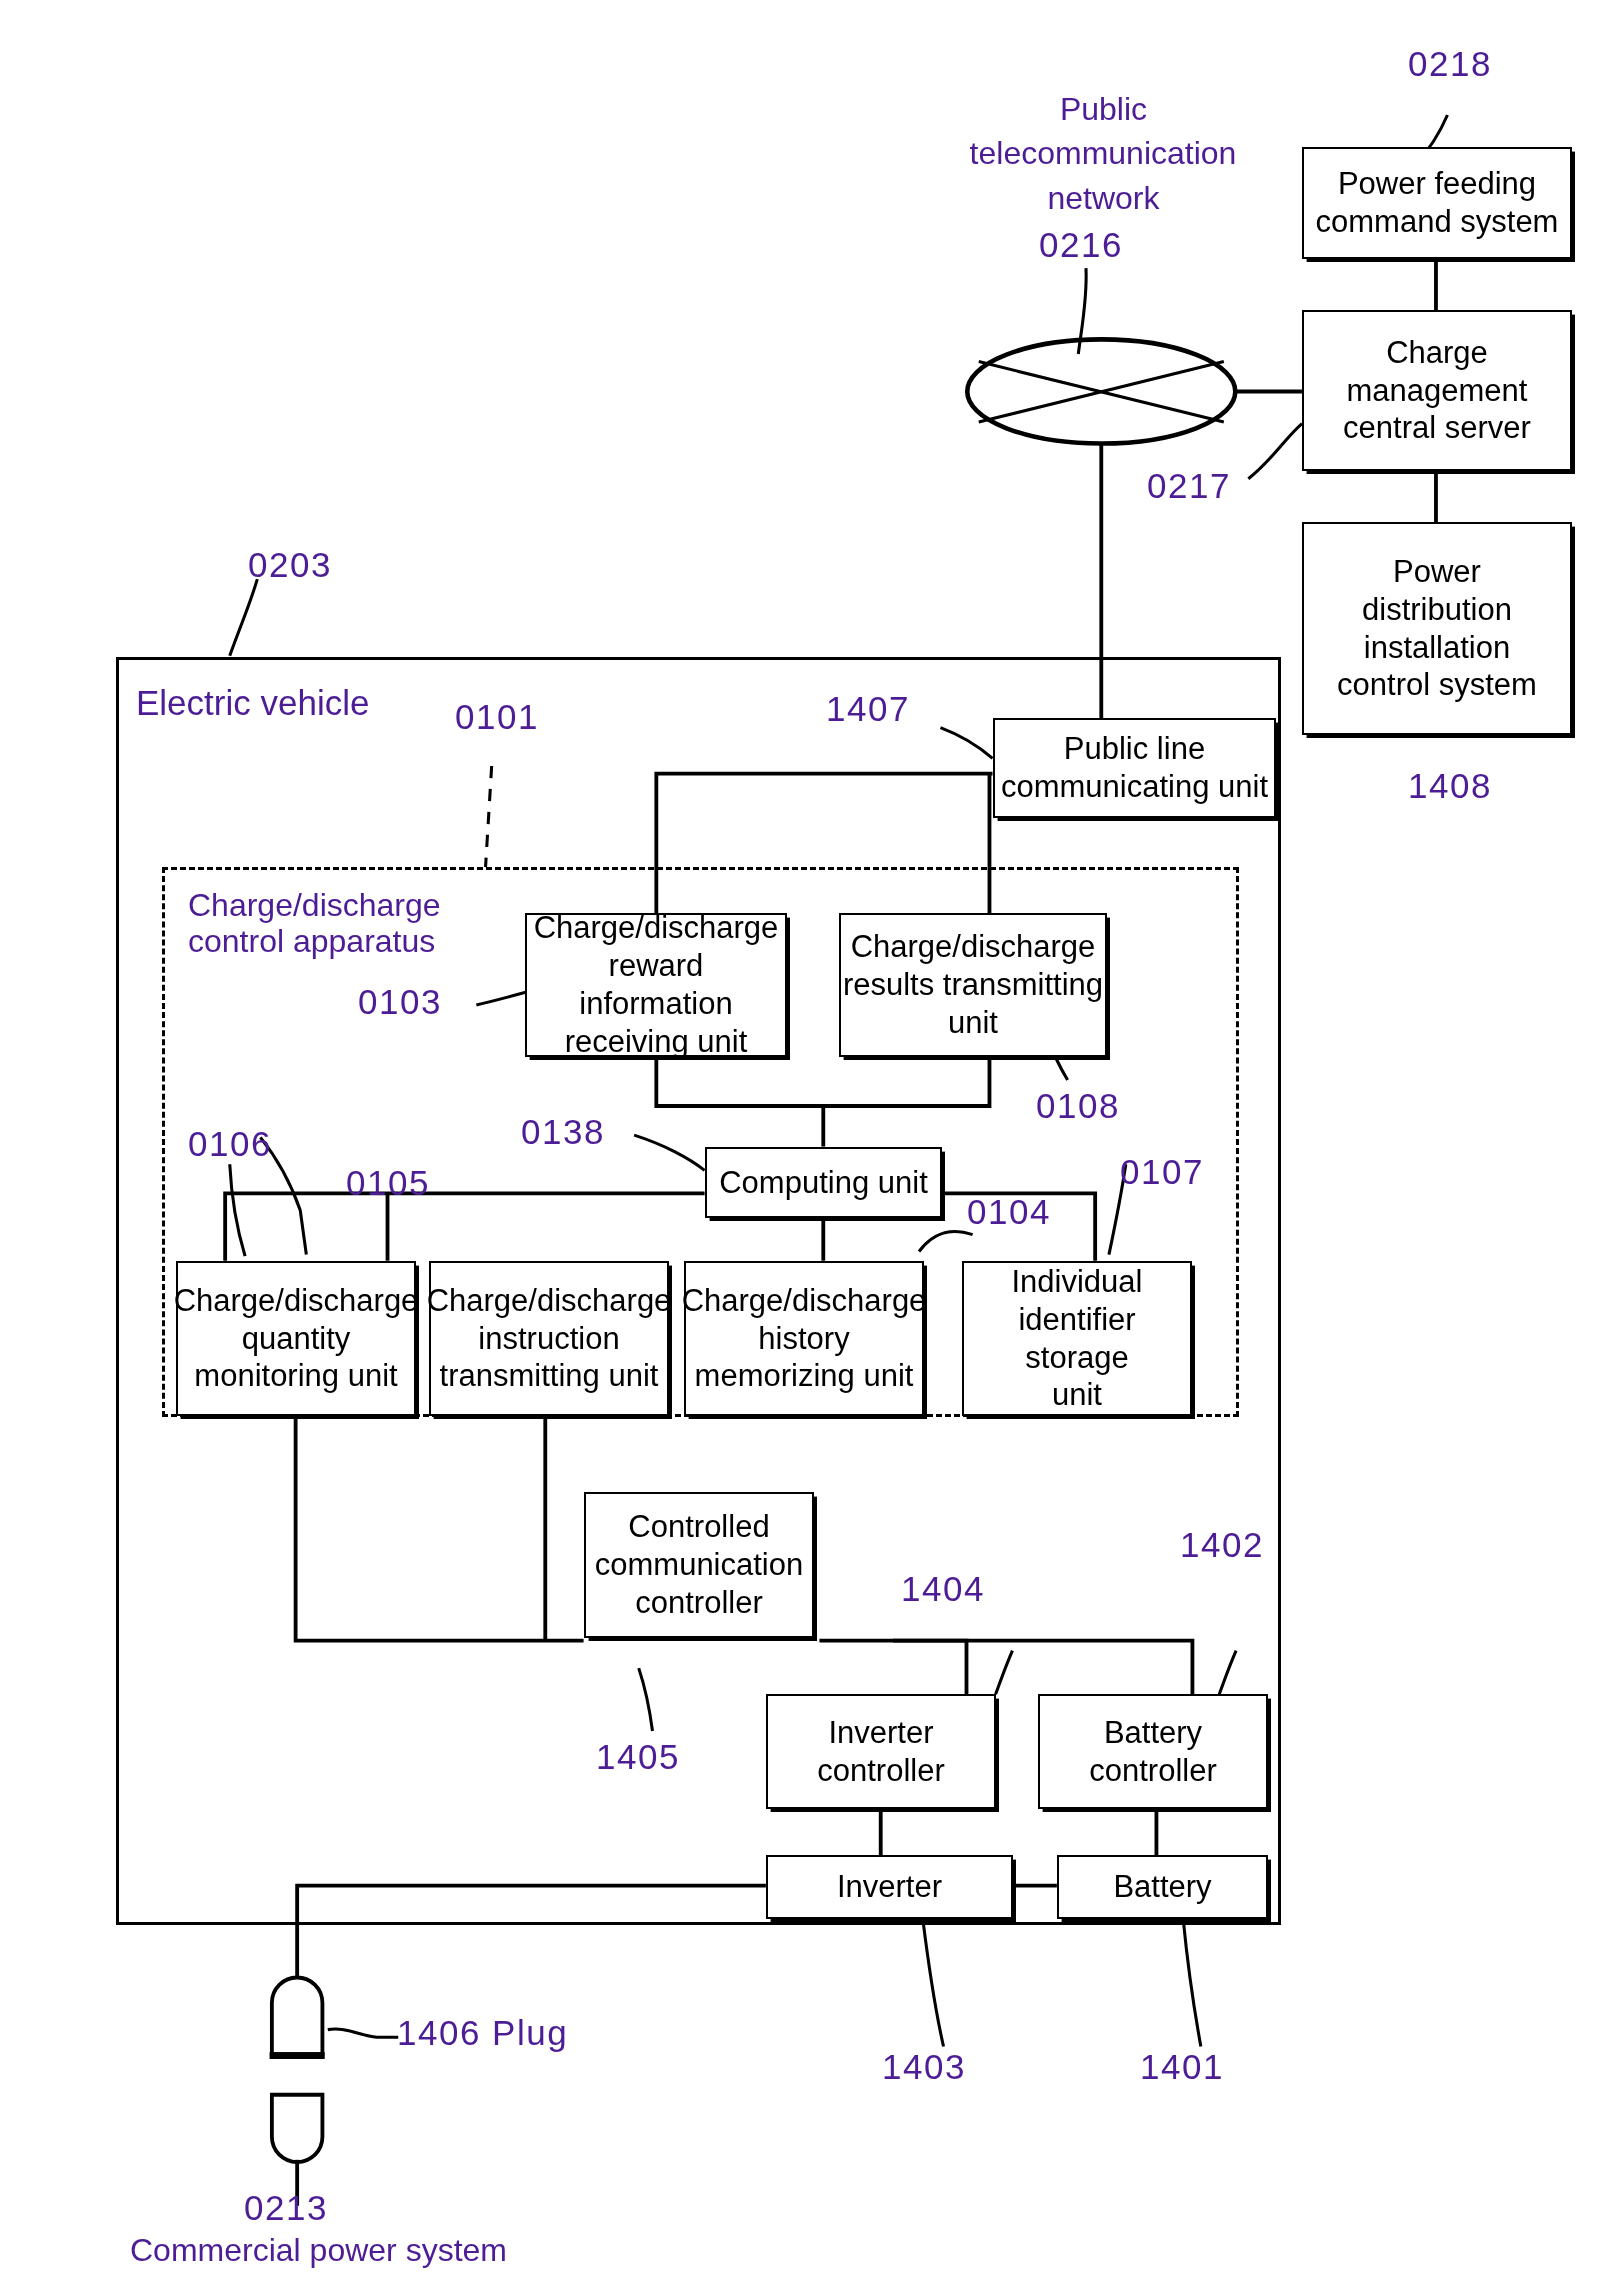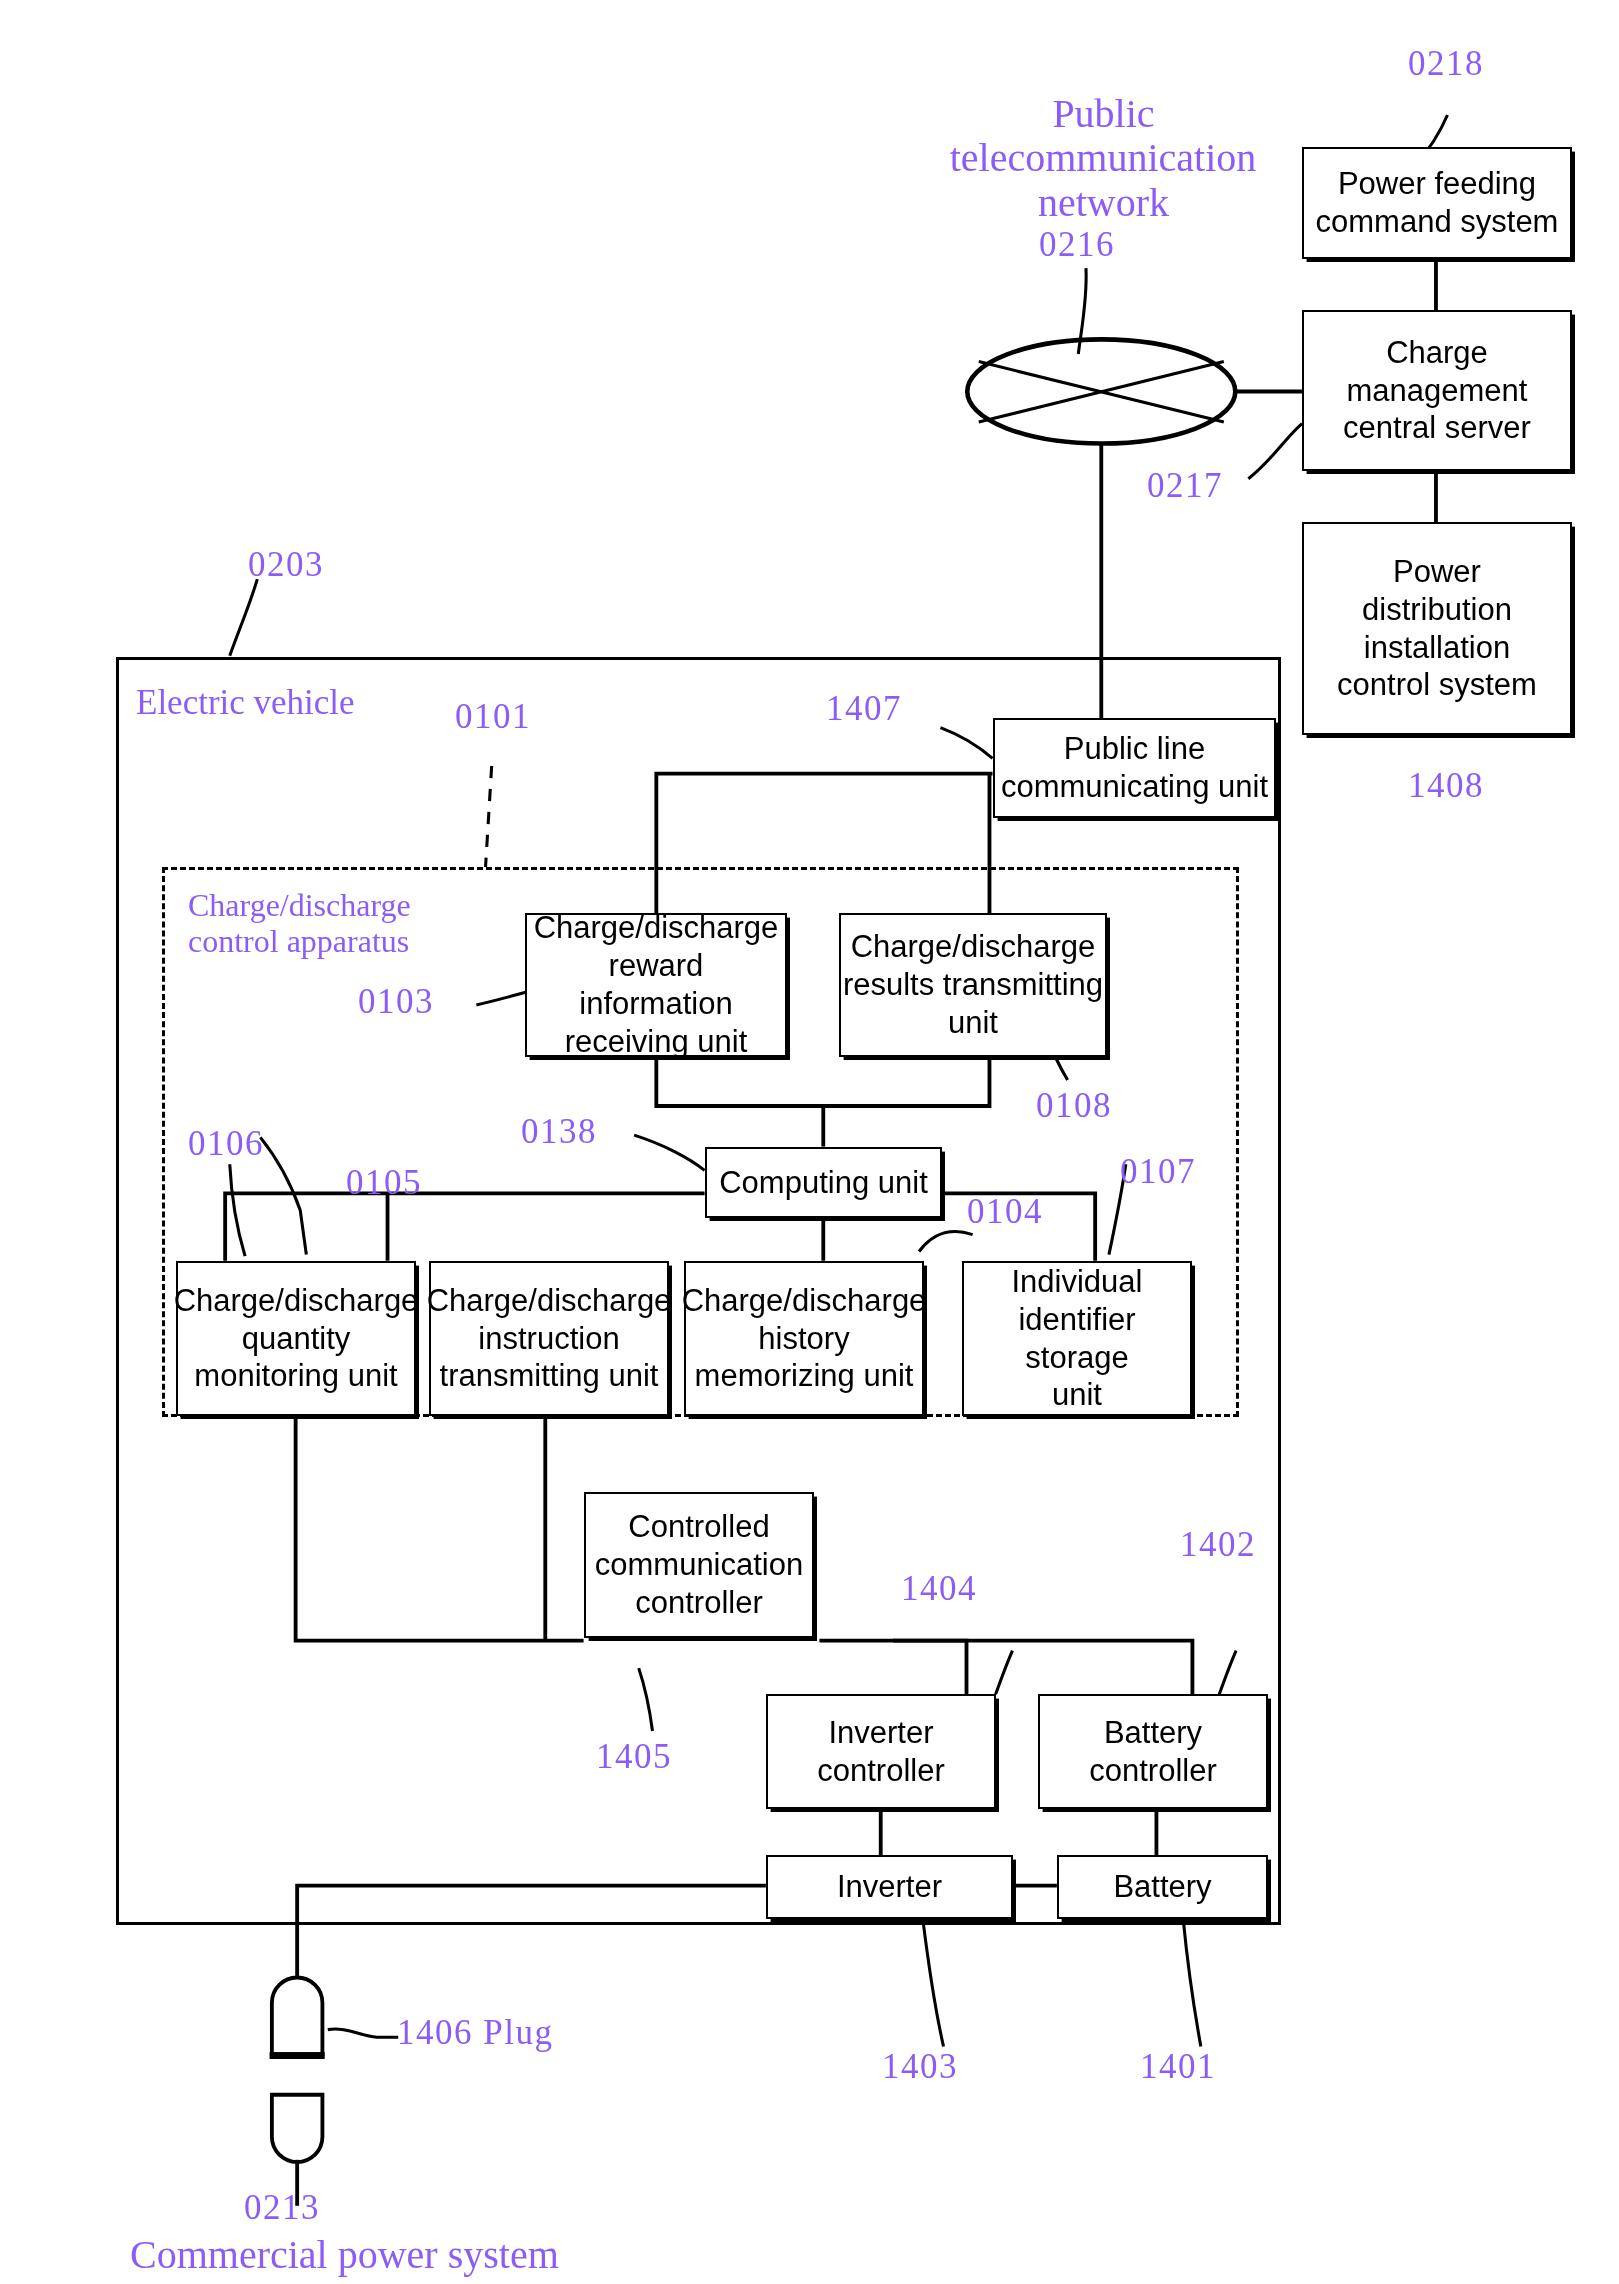--- a/index.html
+++ b/index.html
@@ -19,31 +19,31 @@
   }
   svg.layer {
     position: absolute;
     left: 0;
     top: 0;
     width: 1619px;
     height: 2284px;
   }
   .lbl {
     position: absolute;
-    color: #8b5cf6;
-    font-family: Liberation Serif, serif;
+    color: #4c1d95;
+    font-family: Liberation Sans, sans-serif;
     white-space: pre;
     line-height: 1.12;
   }
   .ref {
     font-size: 35px;
     letter-spacing: 1.5px;
   }
   .cap {
-    font-size: 40px;
+    font-size: 32px;
     text-align: center;
   }
   .boxtext {
     position: absolute;
     display: flex;
     align-items: center;
     justify-content: center;
     text-align: center;
     color: #000;
     font-size: 31px;

